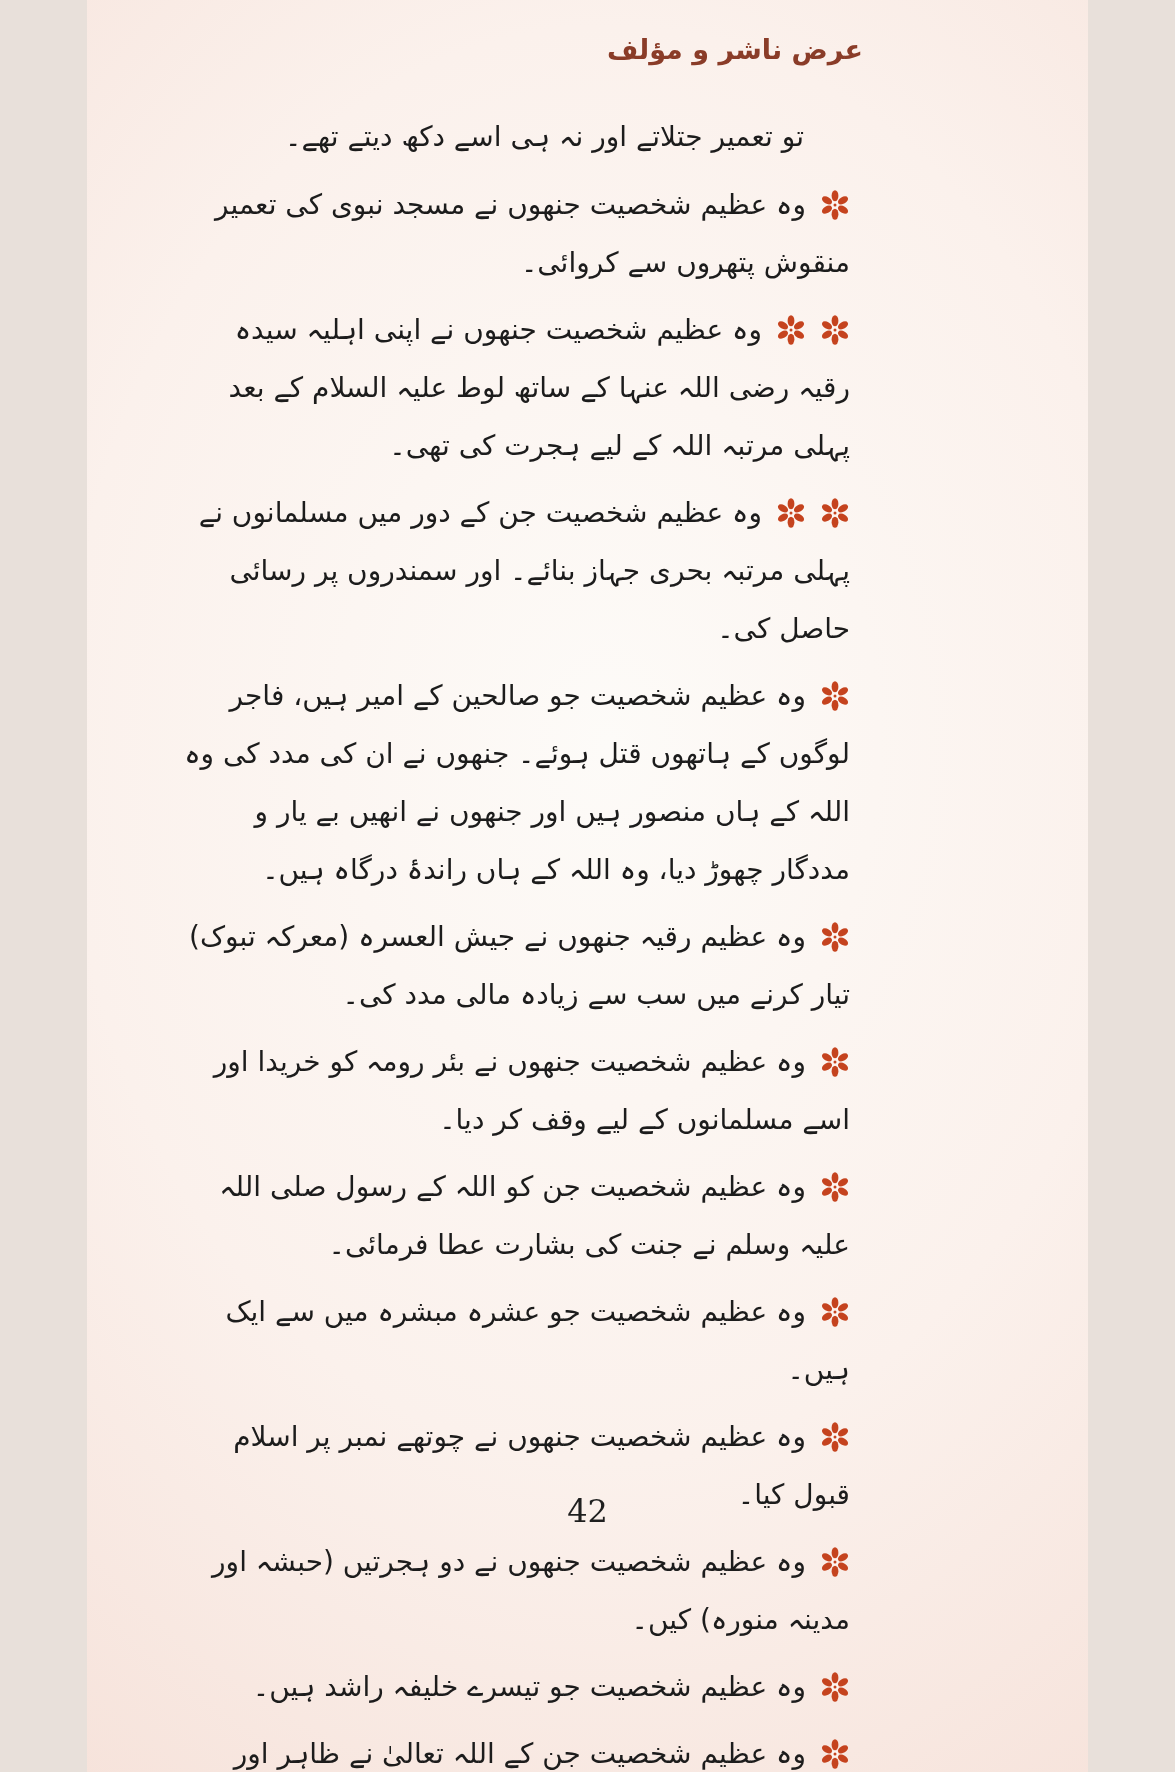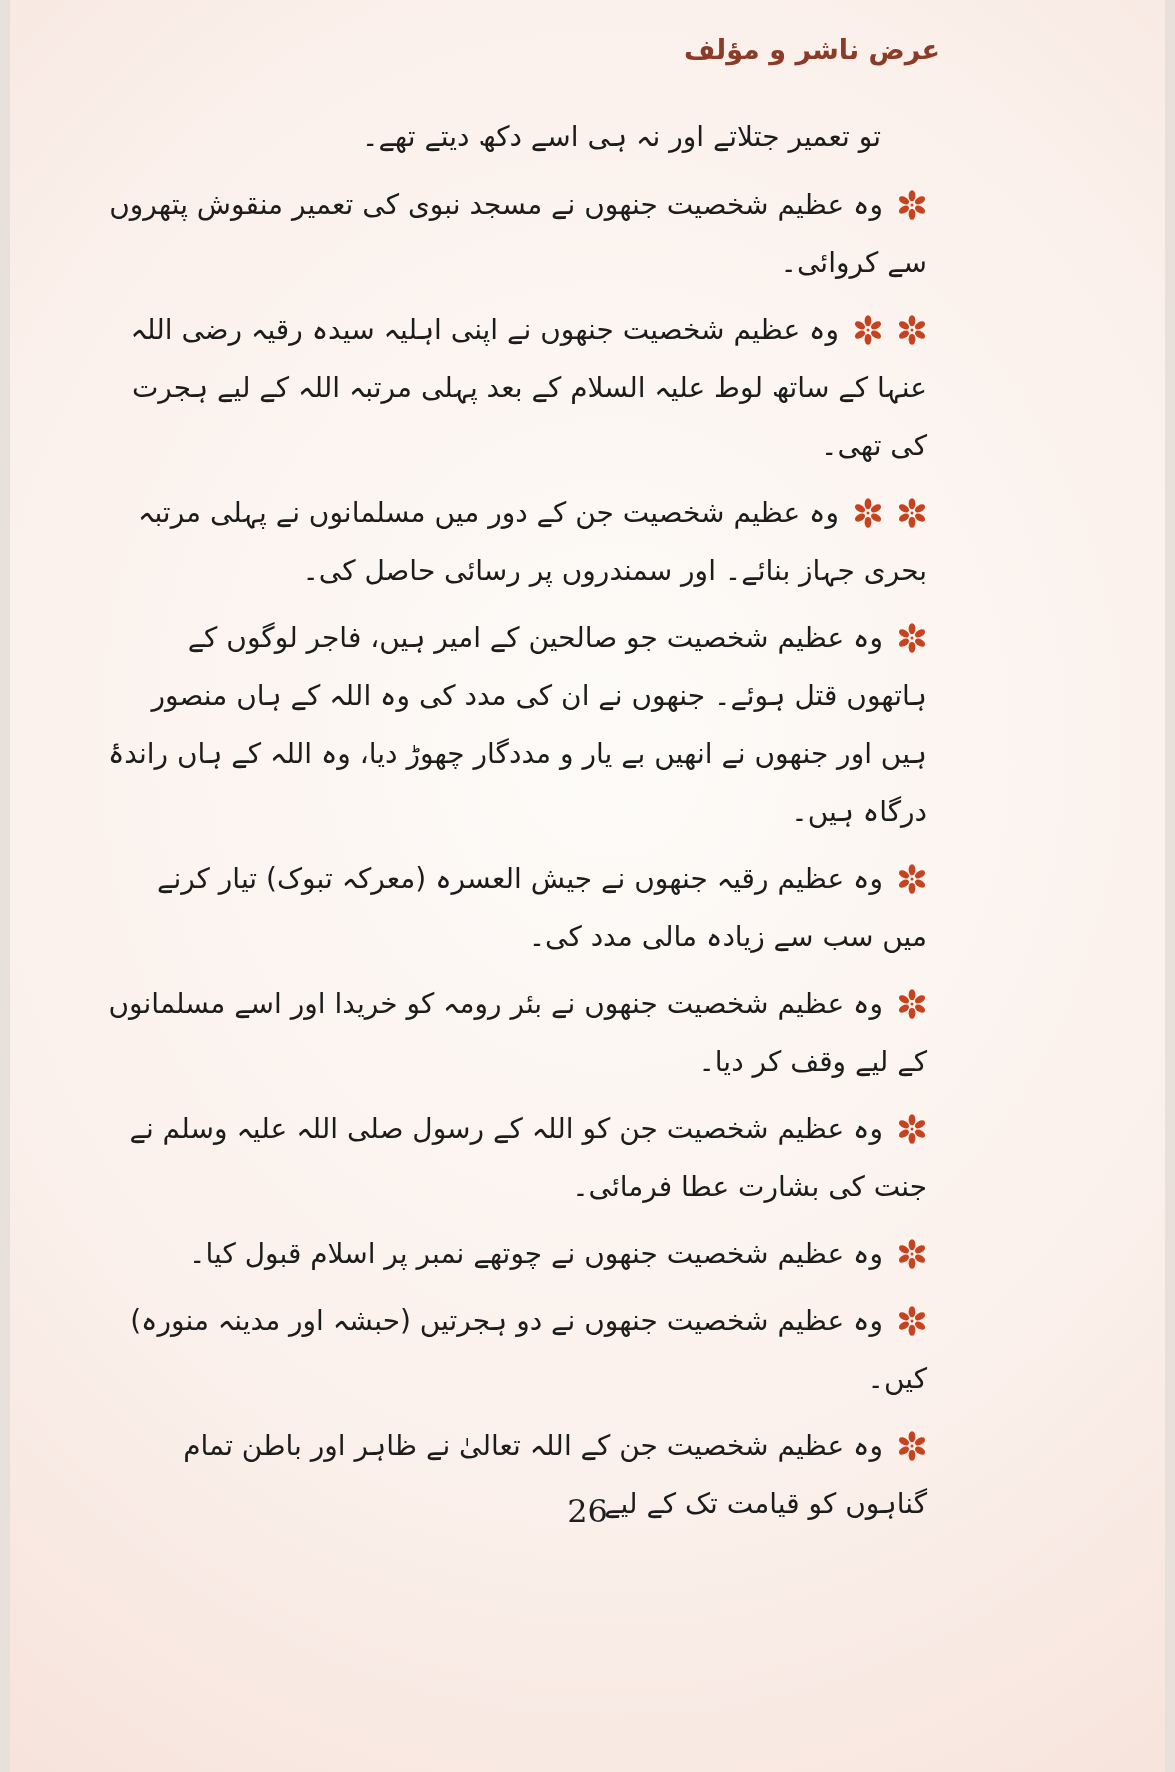--- a/index.html
+++ b/index.html
@@ -3,21 +3,21 @@
 <meta charset="utf-8">
 <style>
   html, body {
     margin: 0;
     padding: 0;
     background: #e8e0da;
     font-family: "DejaVu Sans", sans-serif;
   }
   .page {
     position: relative;
-    width: 1155px;
+    width: 1001px;
     height: 1772px;
     margin: 0 auto;
     overflow: hidden;
     background:
       radial-gradient(ellipse 120% 90% at 52% 42%, #fdfbf8 0%, #fbf1ec 45%, #f6e2da 80%, #f2d8cf 100%);
     box-sizing: border-box;
   }
   .header-title {
     position: absolute;
     top: 34px;
@@ -217,48 +217,76 @@
                 <ellipse cx="12" cy="4.6" rx="2.7" ry="4.4"></ellipse>
                 <ellipse cx="12" cy="4.6" rx="2.7" ry="4.4" transform="rotate(60 12 12)"></ellipse>
                 <ellipse cx="12" cy="4.6" rx="2.7" ry="4.4" transform="rotate(120 12 12)"></ellipse>
                 <ellipse cx="12" cy="4.6" rx="2.7" ry="4.4" transform="rotate(180 12 12)"></ellipse>
                 <ellipse cx="12" cy="4.6" rx="2.7" ry="4.4" transform="rotate(240 12 12)"></ellipse>
                 <ellipse cx="12" cy="4.6" rx="2.7" ry="4.4" transform="rotate(300 12 12)"></ellipse>
               </g>
               <circle cx="12" cy="12" r="2.6" fill="#fdf4ef"></circle>
               <circle cx="12" cy="12" r="1.2" fill="#c5431e"></circle>
             </svg>
+          </span><span class="bullet-text">وہ عظیم شخصیت جو عشرہ مبشرہ میں سے ایک ہیں۔</span></li>
+        <li class="bullet-item"><span class="flower">
+            <svg width="30" height="30" viewBox="0 0 24 24" xmlns="http://www.w3.org/2000/svg">
+              <g fill="#c5431e">
+                <ellipse cx="12" cy="4.6" rx="2.7" ry="4.4"></ellipse>
+                <ellipse cx="12" cy="4.6" rx="2.7" ry="4.4" transform="rotate(60 12 12)"></ellipse>
+                <ellipse cx="12" cy="4.6" rx="2.7" ry="4.4" transform="rotate(120 12 12)"></ellipse>
+                <ellipse cx="12" cy="4.6" rx="2.7" ry="4.4" transform="rotate(180 12 12)"></ellipse>
+                <ellipse cx="12" cy="4.6" rx="2.7" ry="4.4" transform="rotate(240 12 12)"></ellipse>
+                <ellipse cx="12" cy="4.6" rx="2.7" ry="4.4" transform="rotate(300 12 12)"></ellipse>
+              </g>
+              <circle cx="12" cy="12" r="2.6" fill="#fdf4ef"></circle>
+              <circle cx="12" cy="12" r="1.2" fill="#c5431e"></circle>
+            </svg>
           </span><span class="bullet-text">وہ عظیم شخصیت جنھوں نے چوتھے نمبر پر اسلام قبول کیا۔</span></li>
         <li class="bullet-item"><span class="flower">
             <svg width="30" height="30" viewBox="0 0 24 24" xmlns="http://www.w3.org/2000/svg">
               <g fill="#c5431e">
                 <ellipse cx="12" cy="4.6" rx="2.7" ry="4.4"></ellipse>
                 <ellipse cx="12" cy="4.6" rx="2.7" ry="4.4" transform="rotate(60 12 12)"></ellipse>
                 <ellipse cx="12" cy="4.6" rx="2.7" ry="4.4" transform="rotate(120 12 12)"></ellipse>
                 <ellipse cx="12" cy="4.6" rx="2.7" ry="4.4" transform="rotate(180 12 12)"></ellipse>
                 <ellipse cx="12" cy="4.6" rx="2.7" ry="4.4" transform="rotate(240 12 12)"></ellipse>
                 <ellipse cx="12" cy="4.6" rx="2.7" ry="4.4" transform="rotate(300 12 12)"></ellipse>
               </g>
               <circle cx="12" cy="12" r="2.6" fill="#fdf4ef"></circle>
               <circle cx="12" cy="12" r="1.2" fill="#c5431e"></circle>
             </svg>
           </span><span class="bullet-text">وہ عظیم شخصیت جنھوں نے دو ہجرتیں (حبشہ اور مدینہ منورہ) کیں۔</span></li>
+        <li class="bullet-item"><span class="flower">
+            <svg width="30" height="30" viewBox="0 0 24 24" xmlns="http://www.w3.org/2000/svg">
+              <g fill="#c5431e">
+                <ellipse cx="12" cy="4.6" rx="2.7" ry="4.4"></ellipse>
+                <ellipse cx="12" cy="4.6" rx="2.7" ry="4.4" transform="rotate(60 12 12)"></ellipse>
+                <ellipse cx="12" cy="4.6" rx="2.7" ry="4.4" transform="rotate(120 12 12)"></ellipse>
+                <ellipse cx="12" cy="4.6" rx="2.7" ry="4.4" transform="rotate(180 12 12)"></ellipse>
+                <ellipse cx="12" cy="4.6" rx="2.7" ry="4.4" transform="rotate(240 12 12)"></ellipse>
+                <ellipse cx="12" cy="4.6" rx="2.7" ry="4.4" transform="rotate(300 12 12)"></ellipse>
+              </g>
+              <circle cx="12" cy="12" r="2.6" fill="#fdf4ef"></circle>
+              <circle cx="12" cy="12" r="1.2" fill="#c5431e"></circle>
+            </svg>
+          </span><span class="bullet-text">وہ عظیم شخصیت جو تیسرے خلیفہ راشد ہیں۔</span></li>
         <li class="bullet-item"><span class="flower">
             <svg width="30" height="30" viewBox="0 0 24 24" xmlns="http://www.w3.org/2000/svg">
               <g fill="#c5431e">
                 <ellipse cx="12" cy="4.6" rx="2.7" ry="4.4"></ellipse>
                 <ellipse cx="12" cy="4.6" rx="2.7" ry="4.4" transform="rotate(60 12 12)"></ellipse>
                 <ellipse cx="12" cy="4.6" rx="2.7" ry="4.4" transform="rotate(120 12 12)"></ellipse>
                 <ellipse cx="12" cy="4.6" rx="2.7" ry="4.4" transform="rotate(180 12 12)"></ellipse>
                 <ellipse cx="12" cy="4.6" rx="2.7" ry="4.4" transform="rotate(240 12 12)"></ellipse>
                 <ellipse cx="12" cy="4.6" rx="2.7" ry="4.4" transform="rotate(300 12 12)"></ellipse>
               </g>
               <circle cx="12" cy="12" r="2.6" fill="#fdf4ef"></circle>
               <circle cx="12" cy="12" r="1.2" fill="#c5431e"></circle>
             </svg>
           </span><span class="bullet-text">وہ عظیم شخصیت جن کے اللہ تعالیٰ نے ظاہر اور باطن تمام گناہوں کو قیامت تک کے لیے</span></li>
       </ul>
 
   </div>
 
-  <div class="page-number">26</div>
+  <div class="page-number">42</div>
 
 </div>
 
 </body></html>

